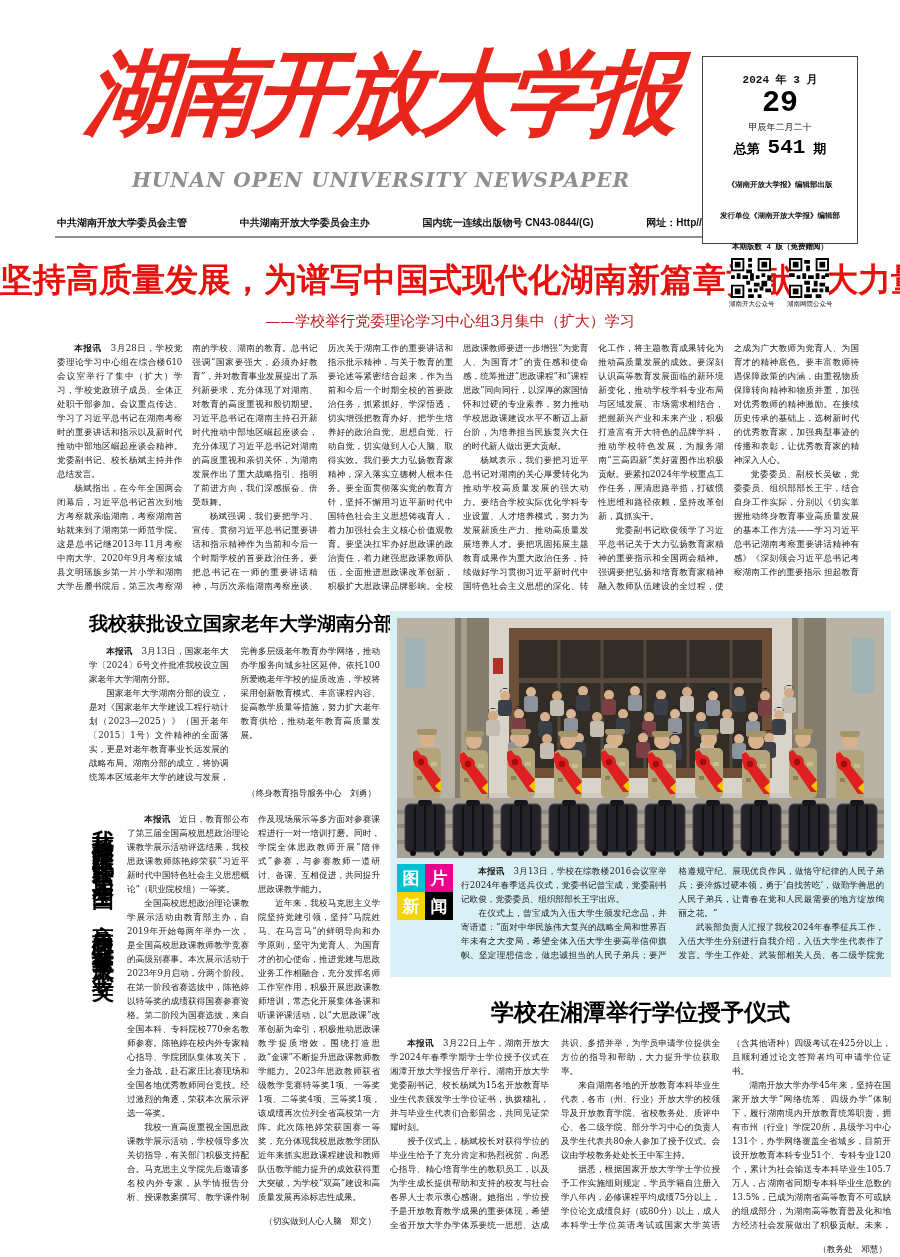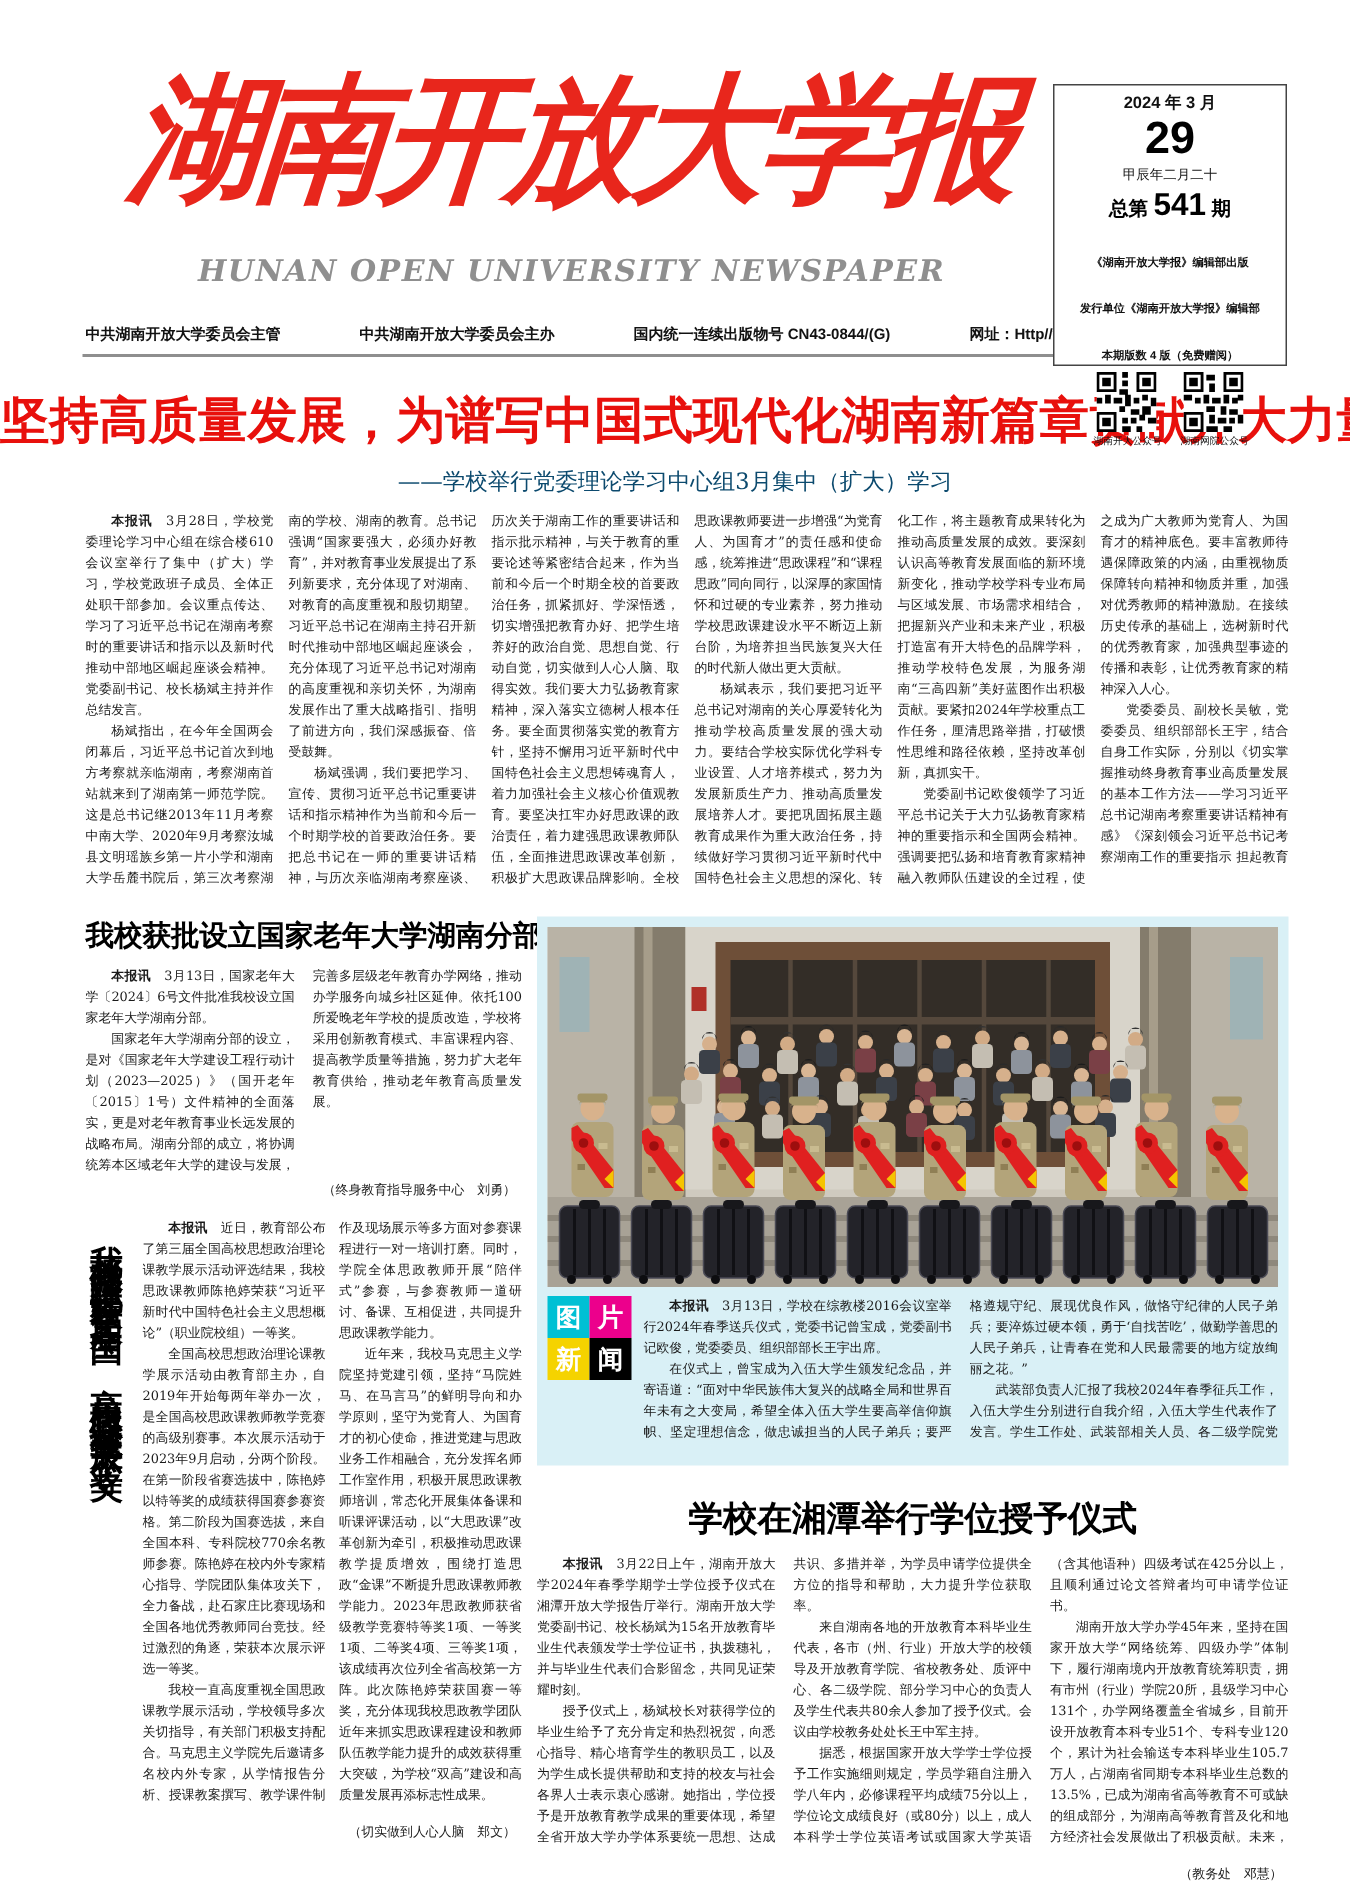--- a/index.html
+++ b/index.html
@@ -10,51 +10,51 @@
   .masthead{position:absolute;left:66px;top:40px;width:630px;text-align:center;
             font-family:"DejaVu Serif",serif;font-weight:bold;font-style:italic;
             font-size:88px;letter-spacing:-4px;color:#e8261c;
             transform:skewX(-5deg) scaleY(1.05);white-space:nowrap;line-height:1.2;}
   .masthead-en{position:absolute;left:66px;top:168px;width:630px;text-align:center;
                font-family:"DejaVu Serif",serif;font-weight:bold;font-style:italic;
                font-size:20px;letter-spacing:1px;color:#8f8f8f;white-space:nowrap;}
   
   .datebox{position:absolute;right:42px;top:56px;width:156px;height:188px;
            border:1px solid #444;background:#fff;text-align:center;
-           font-family:Liberation Sans, sans-serif;padding-top:4px;box-sizing:border-box;}
+           font-family:Liberation Mono, monospace;padding-top:15px;box-sizing:border-box;}
   .db-month{font-size:11px;font-weight:bold;color:#111;}
   .db-day{font-size:30px;font-weight:900;color:#000;line-height:1.1;}
   .db-lunar{font-size:9px;color:#111;margin-top:1px;}
   .db-issue{font-size:13px;font-weight:900;color:#000;margin-top:2px;}
   .db-issue .no{font-size:21px;}
   .db-line{font-size:7.5px;color:#111;margin-top:21px;font-weight:bold;}
   .db-qrs{display:flex;justify-content:center;gap:14px;margin-top:6px;}
   .db-qr{width:44px;}
   .db-qr svg{width:40px;height:40px;display:block;margin:0 auto;}
   .db-qr-label{font-size:6.5px;color:#111;margin-top:2px;white-space:nowrap;}
   
   .infobar{display:flex;justify-content:space-between;margin:6px 113px 0 57px;
            font-family:"Liberation Sans",sans-serif;font-size:10px;font-weight:bold;color:#111;
            white-space:nowrap;}
   .rule{height:2px;background:#8e8e8e;margin:6px 155px 0 55px;}
   
   .headline{margin-top:20px;text-align:center;font-family:"Liberation Sans",sans-serif;
             font-weight:900;font-size:33px;color:#e8100c;letter-spacing:0px;white-space:nowrap;}
-  .subhead{margin-top:9px;text-align:center;font-size:15px;color:#0c4a6e;
+  .subhead{margin-top:9px;text-align:center;font-size:15px;color:#b91c1c;
            font-family:"DejaVu Serif",serif;}
   
   .cols{text-align:justify;font-size:8.6px;line-height:14px;color:#1a1a1a;}
   .cols p{margin:0;text-indent:2em;}
   .lead-label{font-weight:bold;}
   
   .main-article{margin:10px 41px 0 57px;column-count:6;column-gap:10px;
                 max-height:262px;overflow:hidden;}
   
   .middle{display:flex;gap:10px;margin:8px 41px 0 57px;}
-  .left-col{width:291px;flex:none;}
+  .left-col{width:291px;flex:none;margin-left:32px;}
   .right-col{width:501px;flex:none;}
   .senior h2{margin:0 0 7px 0;font-family:"Liberation Sans",sans-serif;font-weight:900;
              font-size:19px;color:#000;white-space:nowrap;}
   .senior .cols{column-count:2;column-gap:12px;height:142px;overflow:hidden;column-fill:auto;}
   .sideline{font-size:8.6px;text-align:right;padding-right:4px;margin-top:2px;}
   .szk{display:flex;gap:9px;margin-top:12px;height:402px;}
   .vtitle{writing-mode:vertical-lr;text-orientation:upright;
           font-family:"Liberation Sans",sans-serif;font-weight:900;font-size:22px;color:#000;
           letter-spacing:5px;line-height:29px;flex:none;}
   .szk .cols{flex:1;column-count:2;column-gap:9px;height:100%;overflow:hidden;column-fill:auto;}

